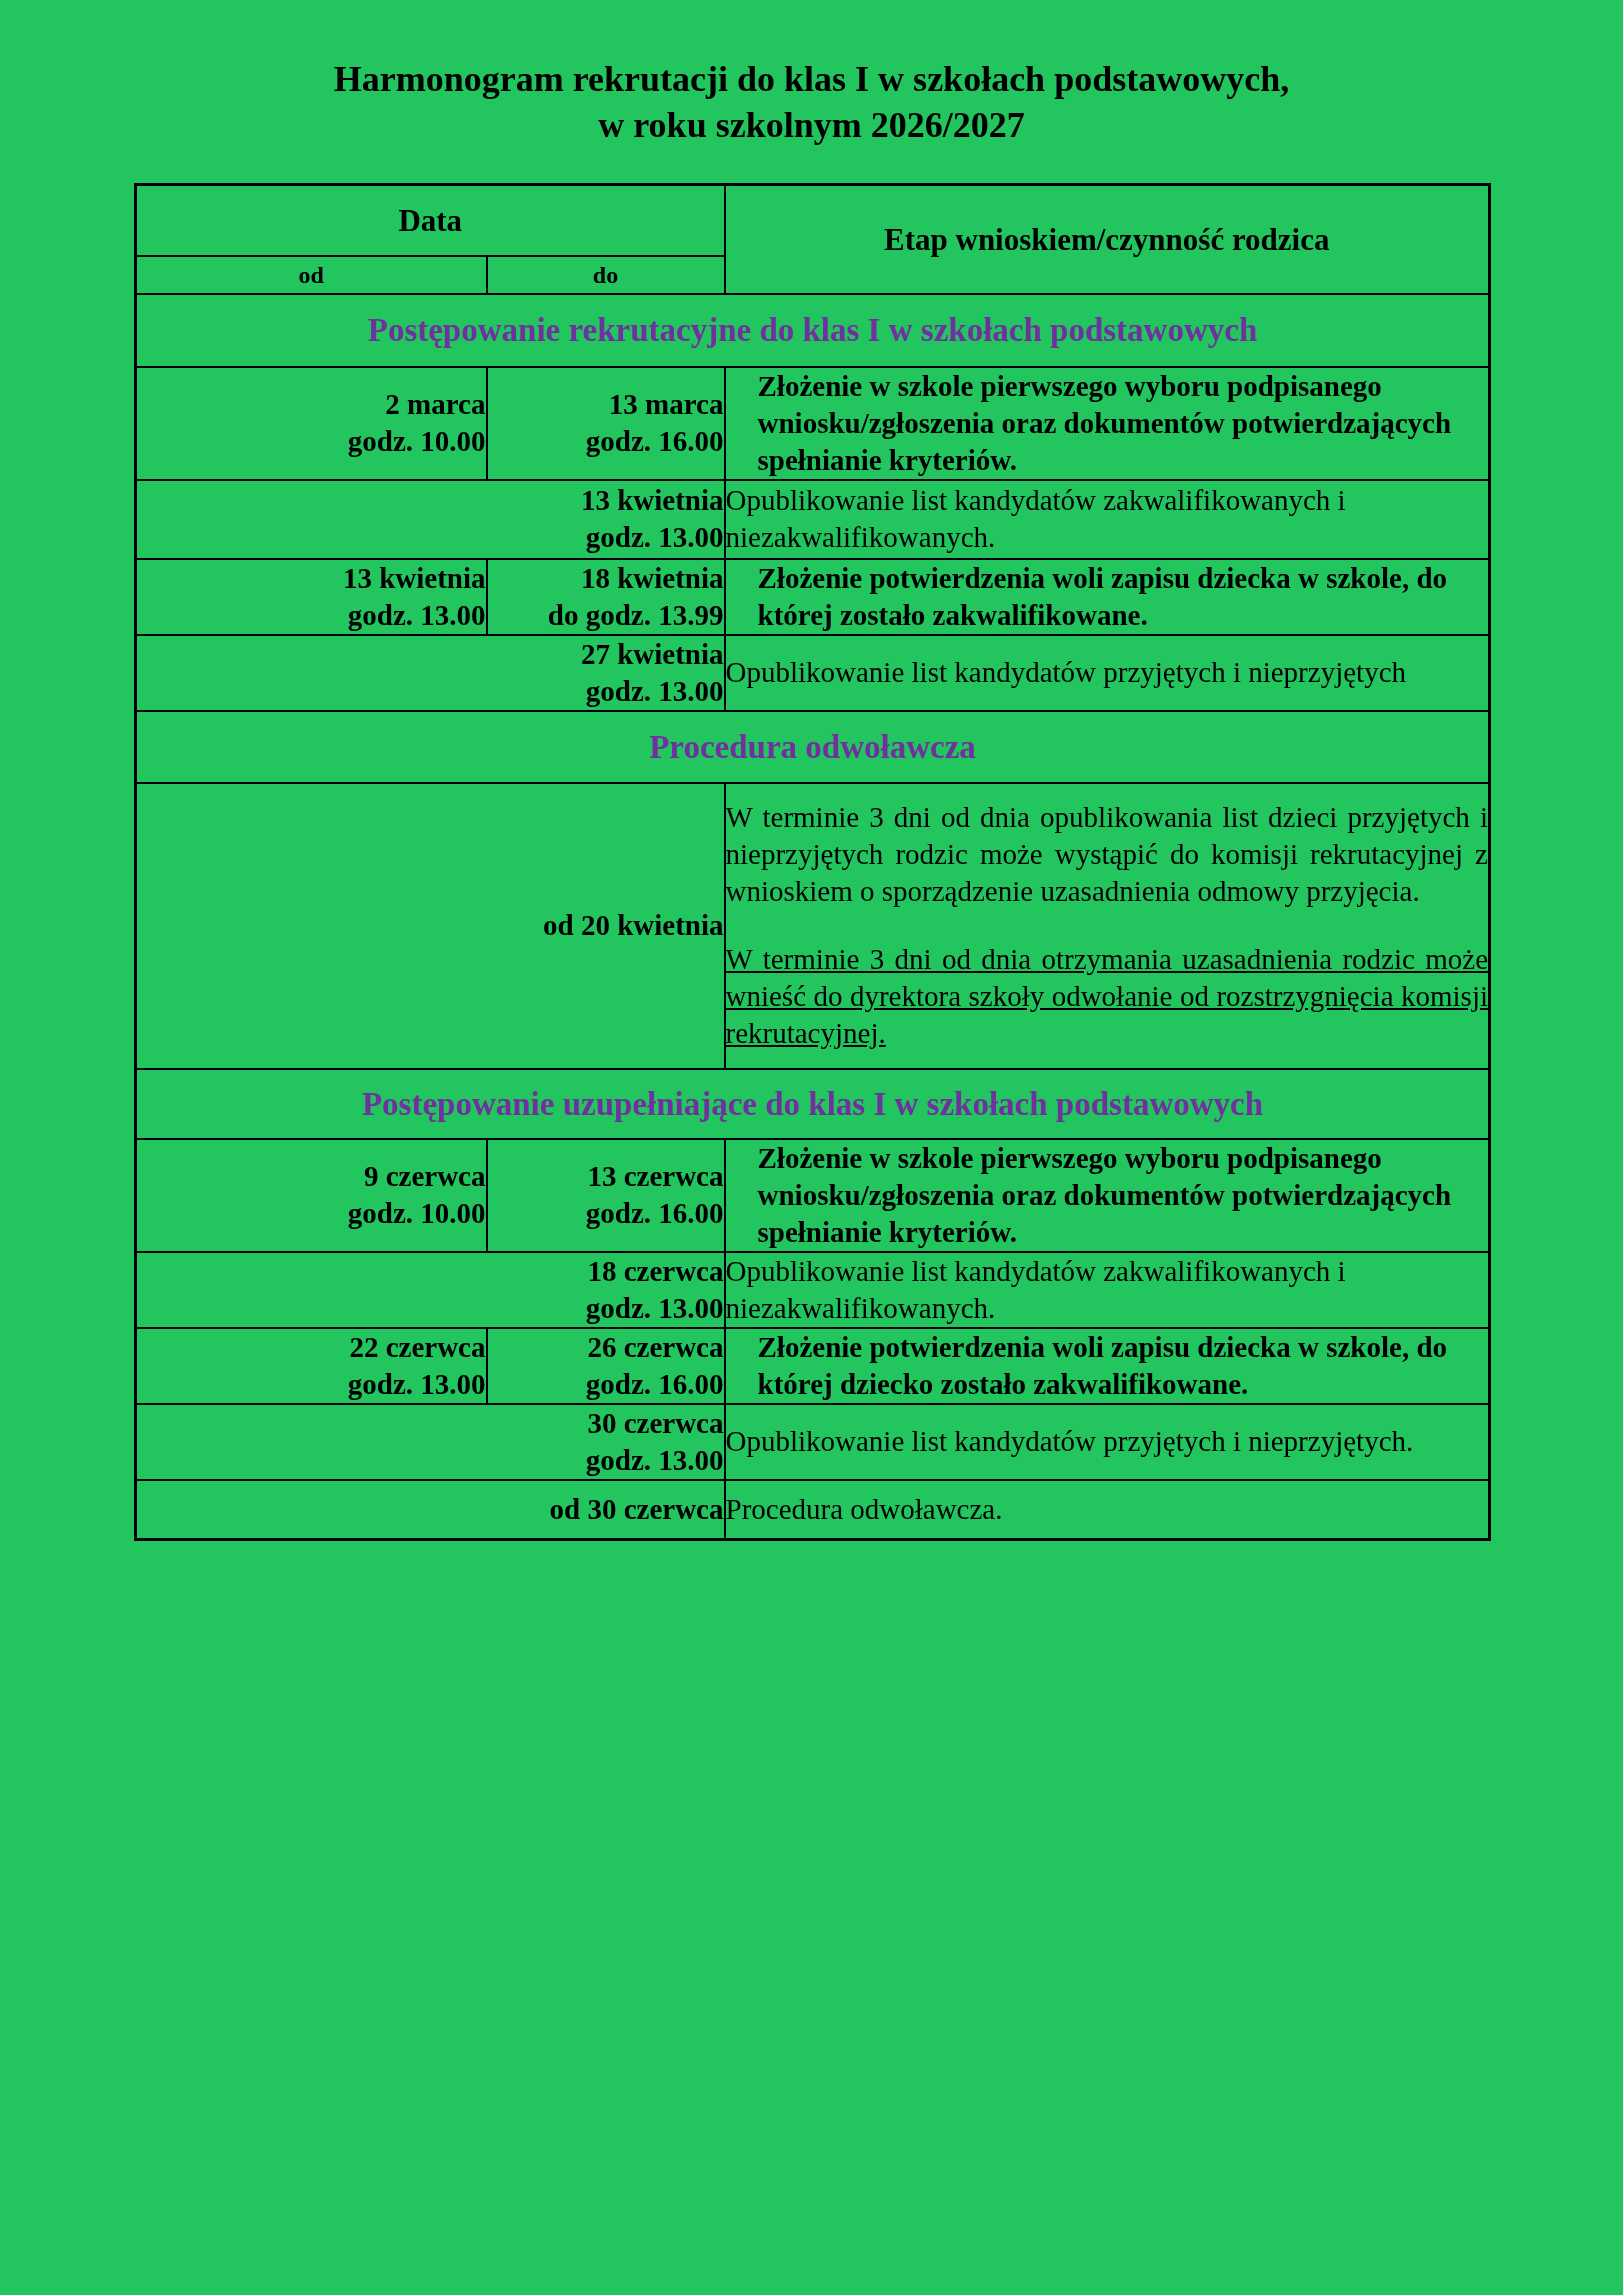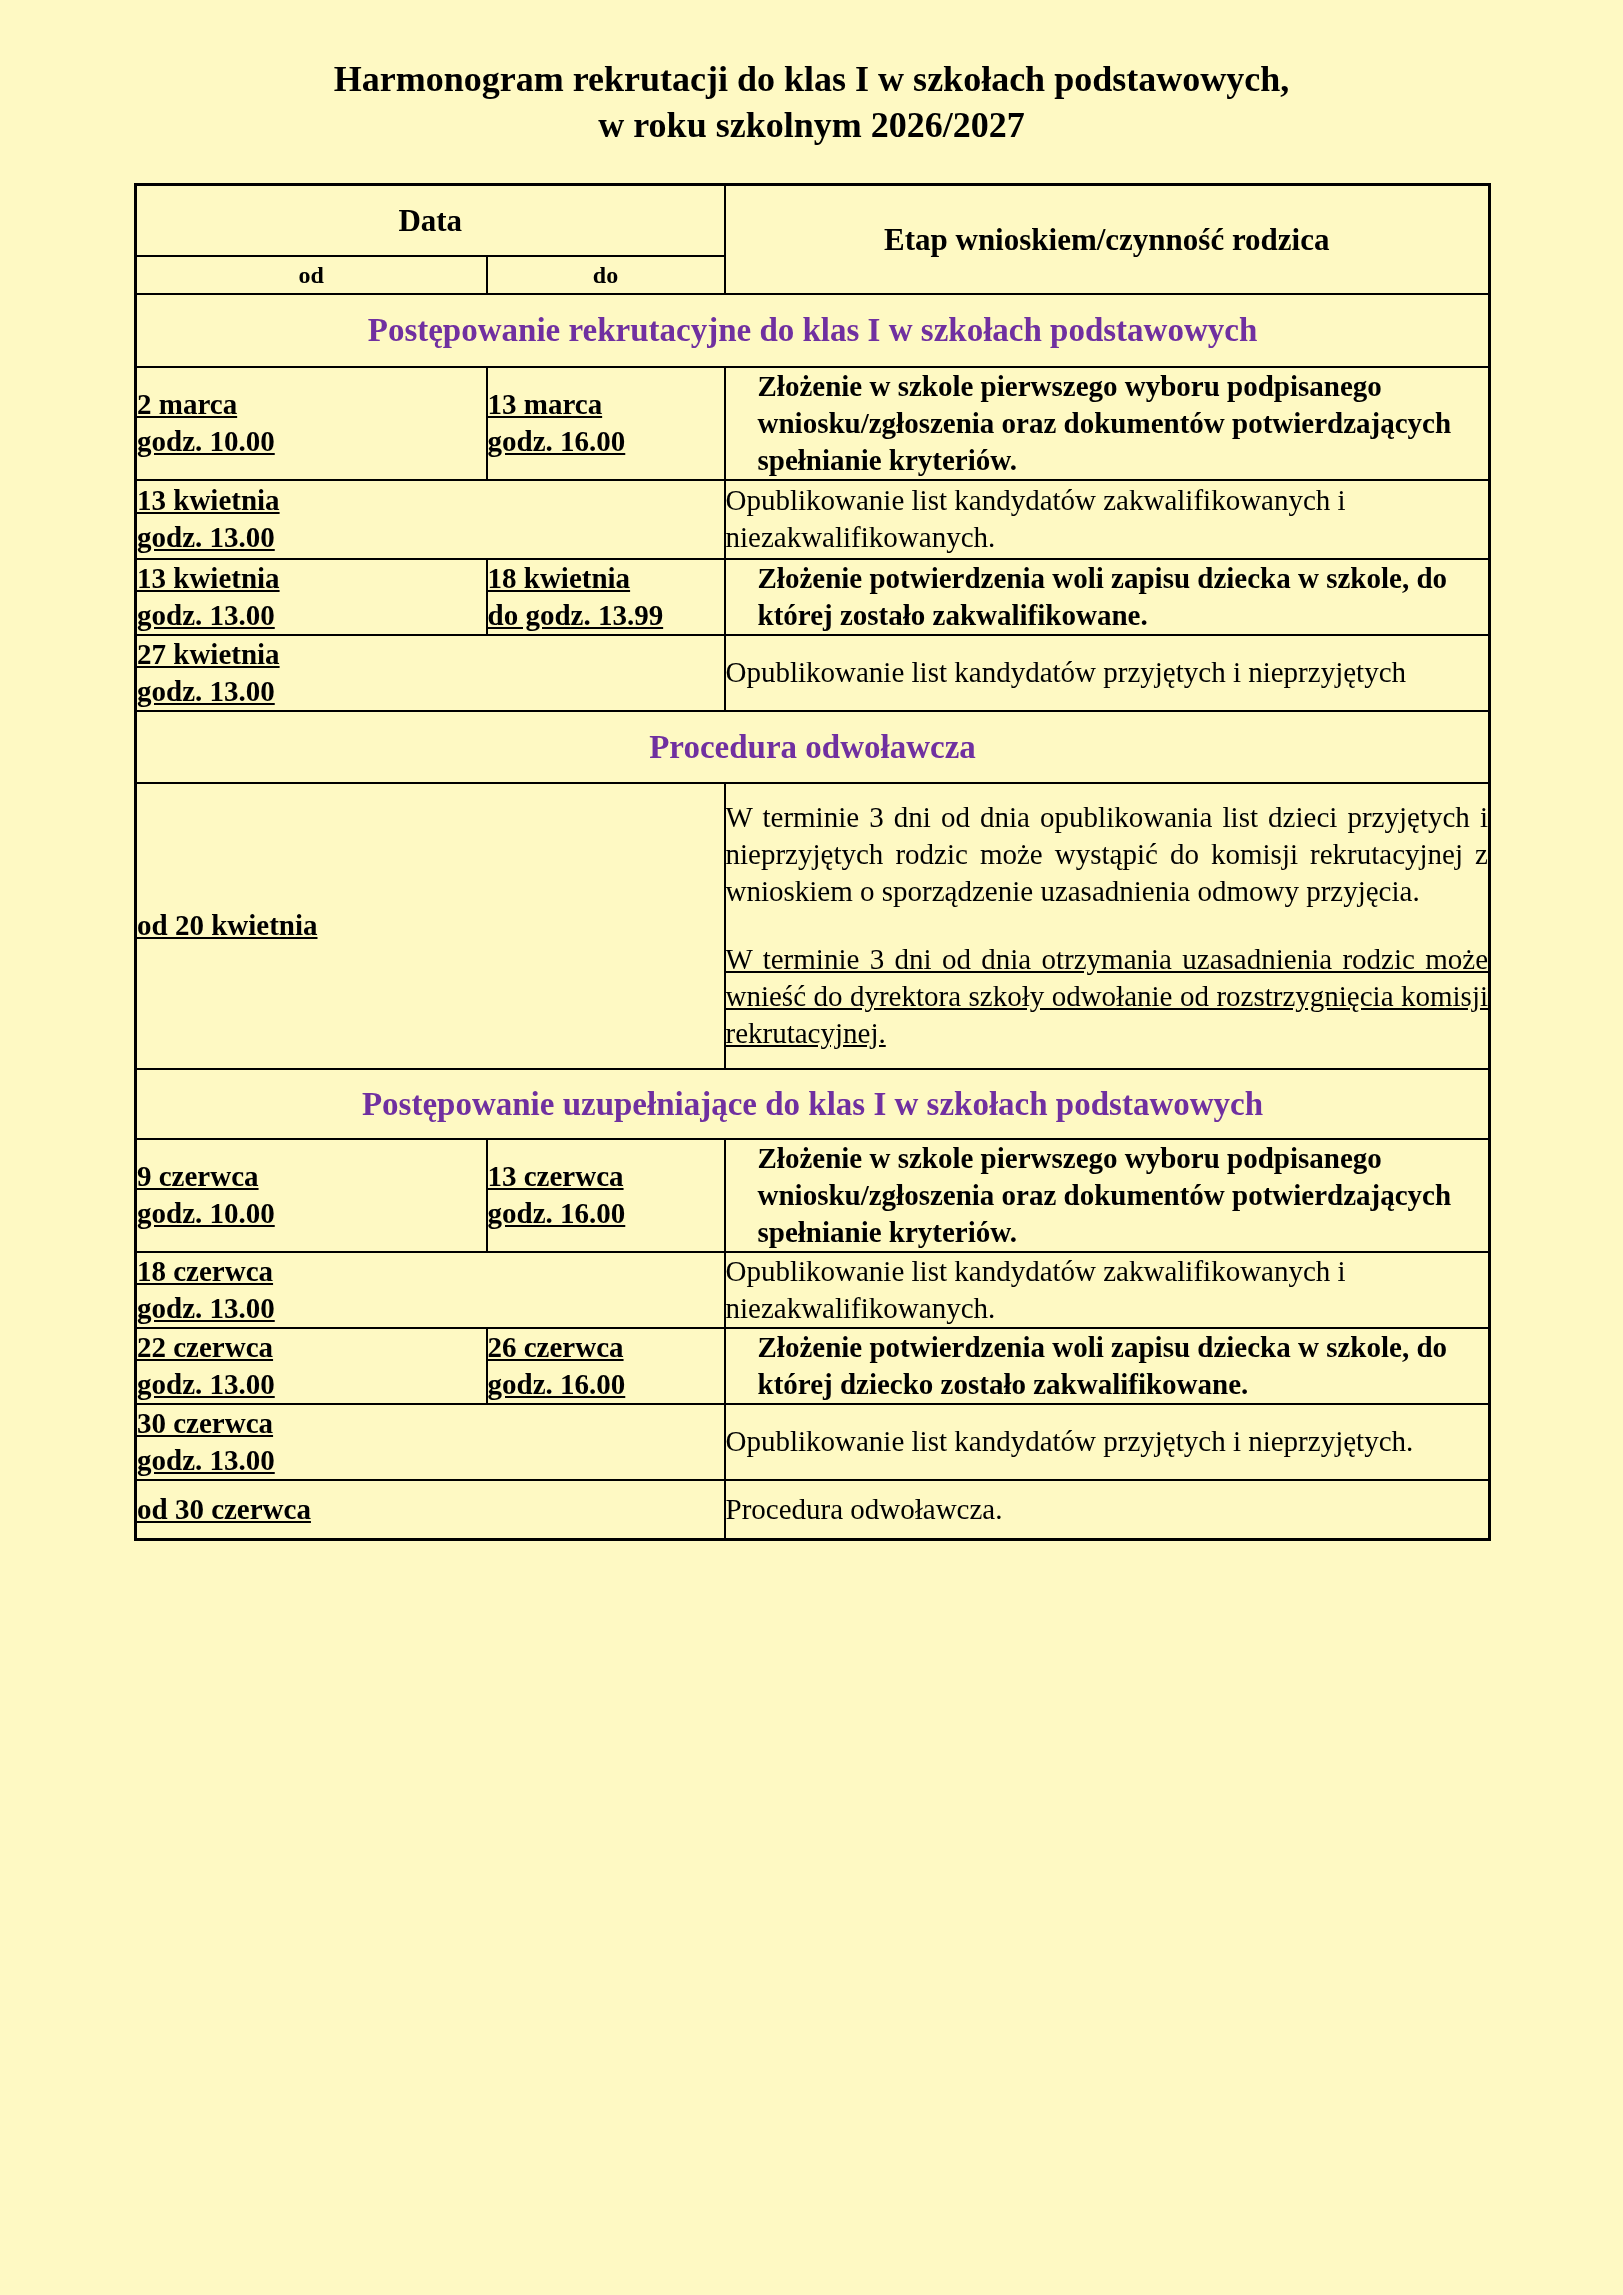--- a/index.html
+++ b/index.html
@@ -1,19 +1,19 @@
 <!DOCTYPE html>
 <html style="font-size:10.5px"><head>
 <meta charset="utf-8">
 <style>
   html,body{margin:0;padding:0;background:#ffffff;}
   .page{
     position:relative;
     width:1623px;height:2295px;
-    background:#fef9c3;
+    background:#22c55e;
     font-family:"Liberation Serif","DejaVu Serif",serif;
     color:#000000;
     overflow:hidden;
   }
   .doc-title{
     position:absolute;
     top:56px;left:0;width:100%;
     text-align:center;
     font-weight:bold;
     font-size:36px;
@@ -42,24 +42,23 @@
   td.subhdr{
     text-align:center;vertical-align:middle;
     font-weight:bold;font-size:24px;line-height:34px;
   }
   td.section{
     text-align:center;vertical-align:middle;
     font-weight:bold;font-size:33px;line-height:38px;
     color:#7030A0;
   }
   td.date{
-    text-align:left;vertical-align:middle;
+    text-align:right;vertical-align:middle;
     font-weight:bold;font-size:29px;line-height:37px;
     padding:3.9px 5.2px;
-    text-decoration:underline;
   }
   td.etap{
     text-align:left;vertical-align:middle;
     font-size:29px;line-height:37px;
     padding:5.2px 6.5px 5.2px 10.5px;
   }
   td.etap.bold{font-weight:bold;padding-left:32px;}
   td.etap.big p{
     margin:0;
     text-align:justify;

